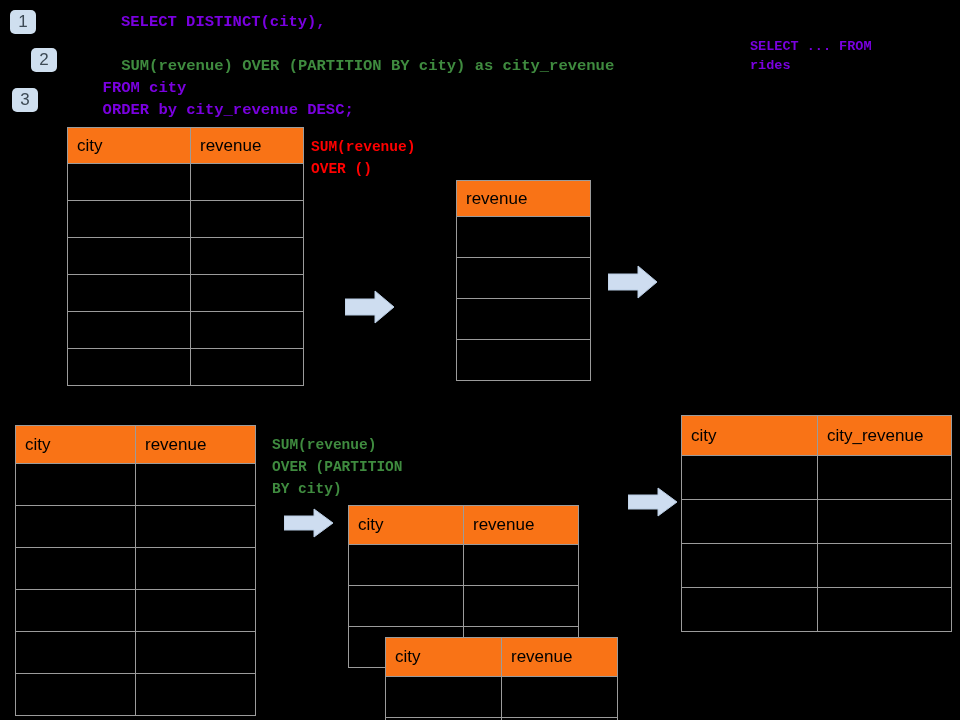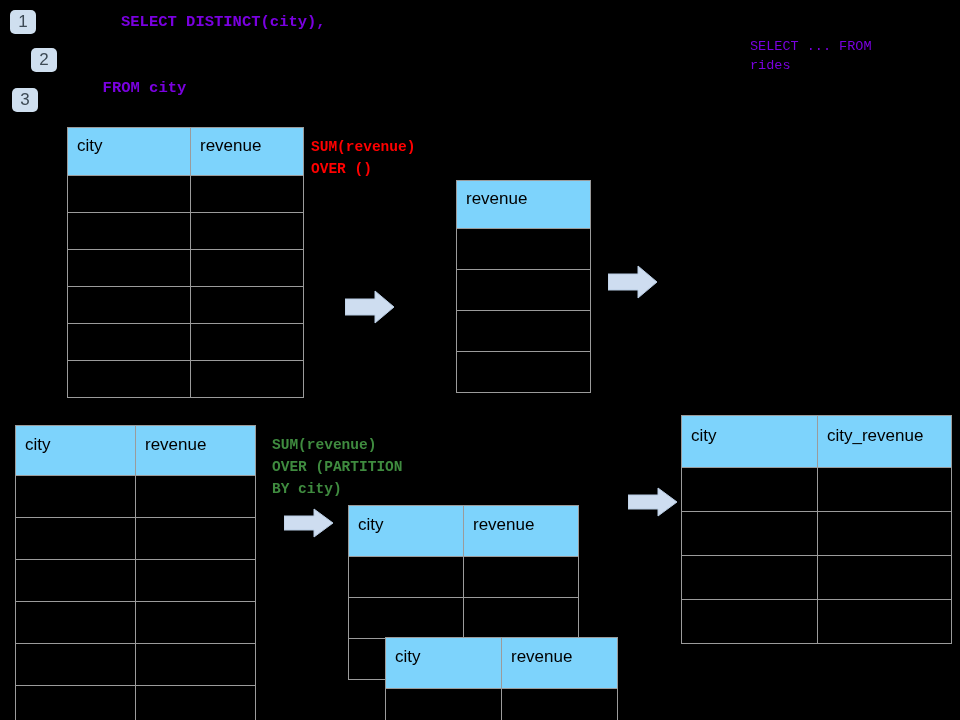--- a/index.html
+++ b/index.html
@@ -44,21 +44,21 @@
   }
   .c-purple { color: #7A00E0; }
   .c-red    { color: #FF0000; }
   .c-green  { color: #3F8B3F; }
 
   .side-note {
     position: absolute;
     font-family: "Liberation Mono", monospace;
     font-size: 13.5px;
     line-height: 19px;
-    font-weight: normal;
+    font-weight: bold;
     white-space: pre;
     color: #7A00E0;
   }
 
   
   .annot {
     position: absolute;
     font-family: "Liberation Mono", monospace;
     font-size: 14.5px;
     line-height: 22px;
@@ -75,45 +75,47 @@
     table-layout: fixed;
     background: #000000;
   }
   .tbl td {
     border: 1px solid #9B9B9B;
     padding: 0;
     background: #000000;
   }
   .tbl th {
     border: 1px solid #9B9B9B;
-    background: #7dd3fc;
+    background: #f97316;
     color: #000000;
     font-family: "Liberation Sans", sans-serif;
     font-weight: normal;
     font-size: 17px;
     text-align: left;
-    padding: 0 0 12px 9px;
+    padding: 0 0 0 9px;
   }
 
   
   .arrow {
     position: absolute;
   }
 </style>
 </head>
 <body>
 
 <div id="canvas">
 
   <div class="step-badge" style="left:10px;  top:10px;">1</div>
   <div class="step-badge" style="left:31px;  top:48px;">2</div>
   <div class="step-badge" style="left:12px;  top:88px;">3</div>
 
   <div class="code c-purple" style="left:84px; top:11px;margin-left:37px;">SELECT DISTINCT(city),</div>
+  <div class="code c-green" style="left:84px; top:55px;">    SUM(revenue) OVER (PARTITION BY city) as city_revenue</div>
   <div class="code c-purple" style="left:84px; top:77px;">  FROM city</div>
+  <div class="code c-purple" style="left:84px; top:99px;">  ORDER by city_revenue DESC;</div>
 
   <div class="side-note" style="left:750px; top:37px;">SELECT ... FROM
 rides</div>
 
   <div class="annot red" style="left:311px; top:136px;">SUM(revenue)
 OVER ()</div>
 
   <div class="annot green" style="left:272px; top:434px;">SUM(revenue)
 OVER (PARTITION
 BY city)</div>

